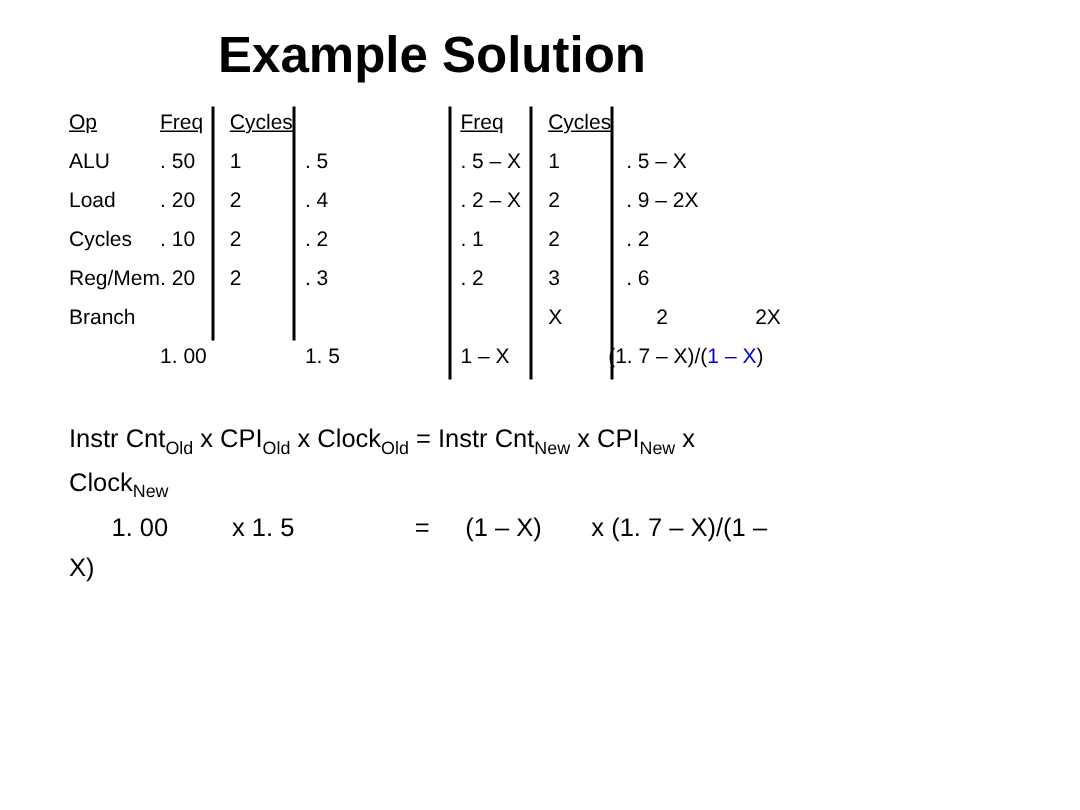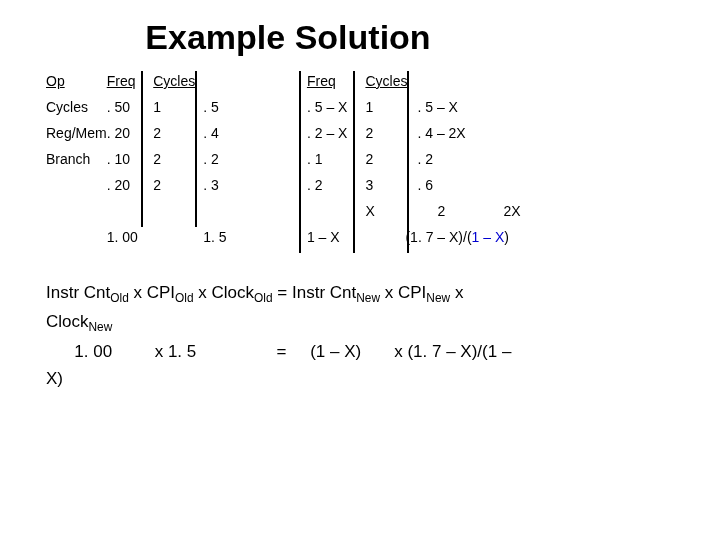--- a/index.html
+++ b/index.html
@@ -73,20 +73,22 @@
 
 <div class="slide">
 
   <h1 class="title">Example Solution</h1>
 
 
   <div class="tables">
 
     <div class="col op">
       <div class="underline">Op</div>
+      <div>ALU</div>
+      <div>Load</div>
       <div>Cycles</div>
       <div>Reg/Mem</div>
       <div>Branch</div>
       <div></div>
     </div>
 
     <div class="col fr1">
       <div class="underline">Freq</div>
       <div>. 50</div>
       <div>. 20</div>
@@ -152,21 +154,21 @@
       <div>3</div>
       <div>X</div>
       <div></div>
     </div>
 
     <div class="vline tall7"></div>
 
     <div class="col prod2">
       <div></div>
       <div>. 5 – X</div>
-      <div>. 4 – 2X</div>
+      <div>. 9 – 2X</div>
       <div>. 2</div>
       <div>. 6</div>
       <div style="padding-left:20px">2</div>
       <div style="margin-left:-12px">
         <span>(1. 7 – X)/(</span><span class="blue">1 – X</span><span>)</span>
       </div>
     </div>
 
     <div class="col tail">
       <div></div>

